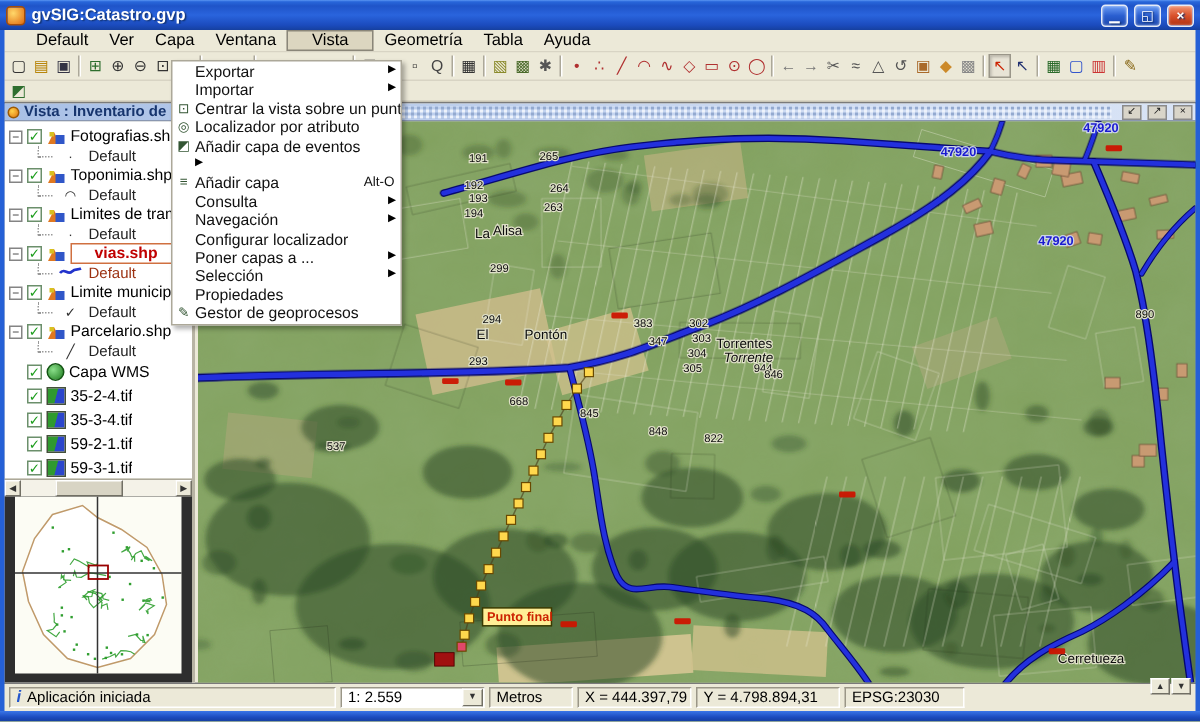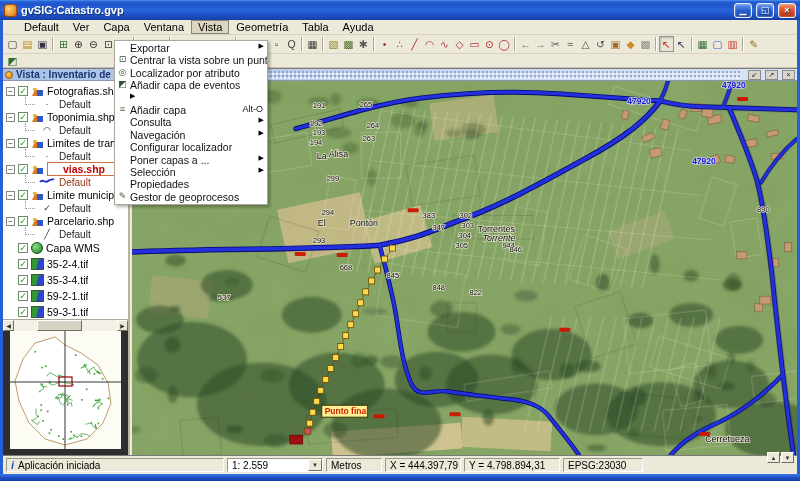--- a/index.html
+++ b/index.html
@@ -15,21 +15,21 @@
 .tb-ctl{width:18px;height:15px;border:1px solid #e6ecf8;border-radius:3px;color:#fff;font-size:9px;line-height:13px;text-align:center;font-weight:bold;
  background:linear-gradient(180deg,#6a9cf4,#2a5ed0 50%,#1c48ae);box-shadow:inset 0 0 2px rgba(255,255,255,.6)}
 .tb-ctl.close{background:linear-gradient(180deg,#f0926f,#d9512b 50%,#b03010)}
 .frame-l,.frame-r{position:absolute;top:20px;bottom:7px;width:3px;background:#2560d6;z-index:60}
 .frame-l{left:0}.frame-r{right:0}
 .frame-b{position:absolute;left:0;right:0;bottom:0;height:7px;background:linear-gradient(180deg,#3a76e8,#1b4bbd 60%,#16409f);z-index:60}
 
 
 .menubar{position:absolute;left:3px;right:3px;top:20px;height:15px;display:flex;align-items:center;padding-left:14px;background:#ece9d8;border-bottom:1px solid #d8d4c4}
 .mb-item{padding:1px 7px;cursor:default}
-.mb-item.active{background:#dcd6c0;border:1px solid #8a8679;padding:0 6px}
+.mb-item.active{background:#dcd6c0;border:1px solid #8a8679;padding:0 16px}
 .toolbar{position:absolute;left:3px;right:3px;top:35px;height:19px;display:flex;align-items:center;padding-left:2px;background:#ece9d8;border-bottom:1px solid #d8d4c4}
 .toolbar2{position:absolute;left:3px;right:3px;top:54px;height:14px;display:flex;align-items:center;padding-left:2px;background:#ece9d8;border-bottom:1px solid #c8c4b4}
 .tb-btn{width:15px;height:16px;display:flex;align-items:center;justify-content:center;font-size:10.5px;color:#333;border:1px solid transparent;flex:0 0 auto}
 .tb-btn.active{border:1px solid #9a9689;background:#e8e4d6;box-shadow:inset 1px 1px 2px rgba(0,0,0,.2)}
 .tb-sep{width:2px;height:14px;border-left:1px solid #aca899;border-right:1px solid #fff;margin:0 2px;flex:0 0 auto}
 
 
 .iw{position:absolute;left:2px;right:2px;top:68px;bottom:25px;border:1px solid #7a7a7a;background:#ece9d8;z-index:5}
 .iw-title{position:absolute;left:0;right:0;top:0;height:12px;display:flex;align-items:center;gap:3px;padding:0 2px;
  background:linear-gradient(90deg,#a9c0e6,#cfdcf3 70%,#d9e4f6);border-bottom:1px solid #8a97b0}
@@ -676,20 +676,25 @@
   <span class="sc-btn">▼</span>
 </div>
 
 <div class="popup">
     <div class="menu-item">
       <span class="mi-icon"></span>
       <span class="mi-label">Exportar</span>
       <span class="mi-arrow">▶</span>
     </div>
     <div class="menu-item">
+      <span class="mi-icon"></span>
+      <span class="mi-label">Importar</span>
+      <span class="mi-arrow">▶</span>
+    </div>
+    <div class="menu-item">
       <span class="mi-icon">⊡</span>
       <span class="mi-label">Centrar la vista sobre un punto</span>
     </div>
     <div class="menu-item">
       <span class="mi-icon">◎</span>
       <span class="mi-label">Localizador por atributo</span>
     </div>
     <div class="menu-item">
       <span class="mi-icon">◩</span>
       <span class="mi-label">Añadir capa de eventos</span>

